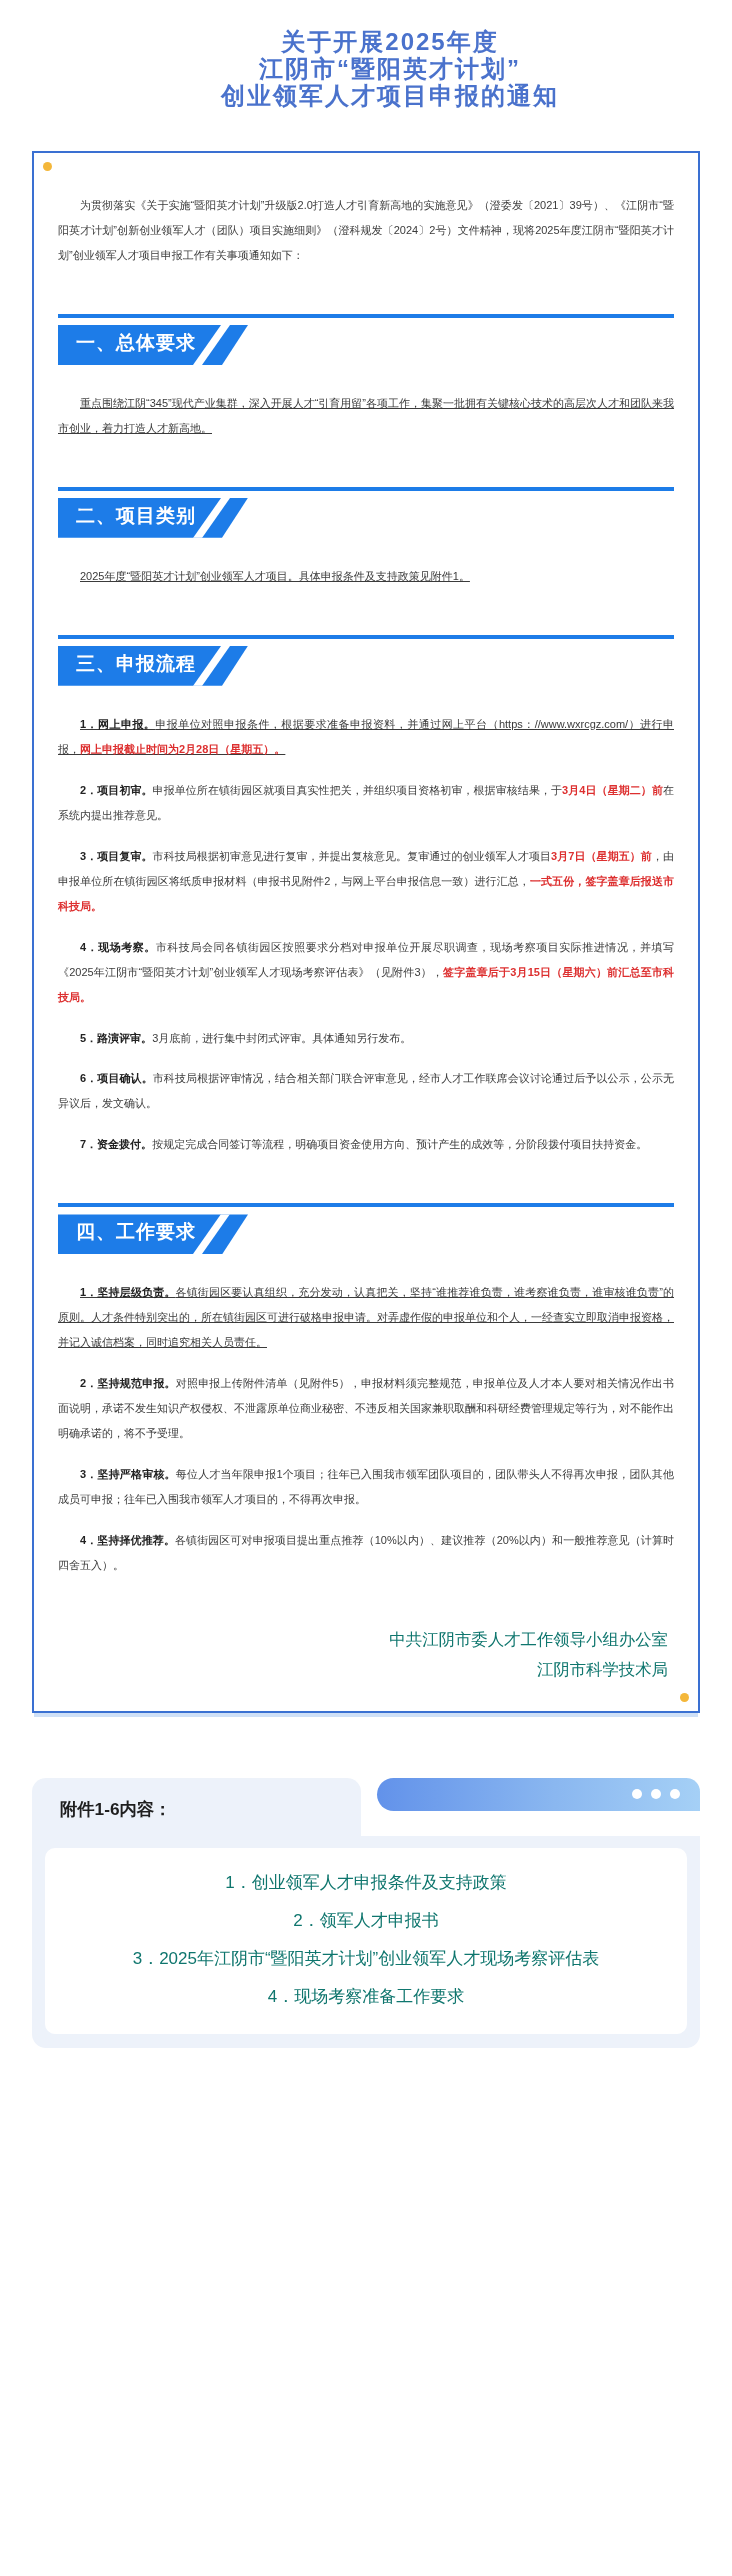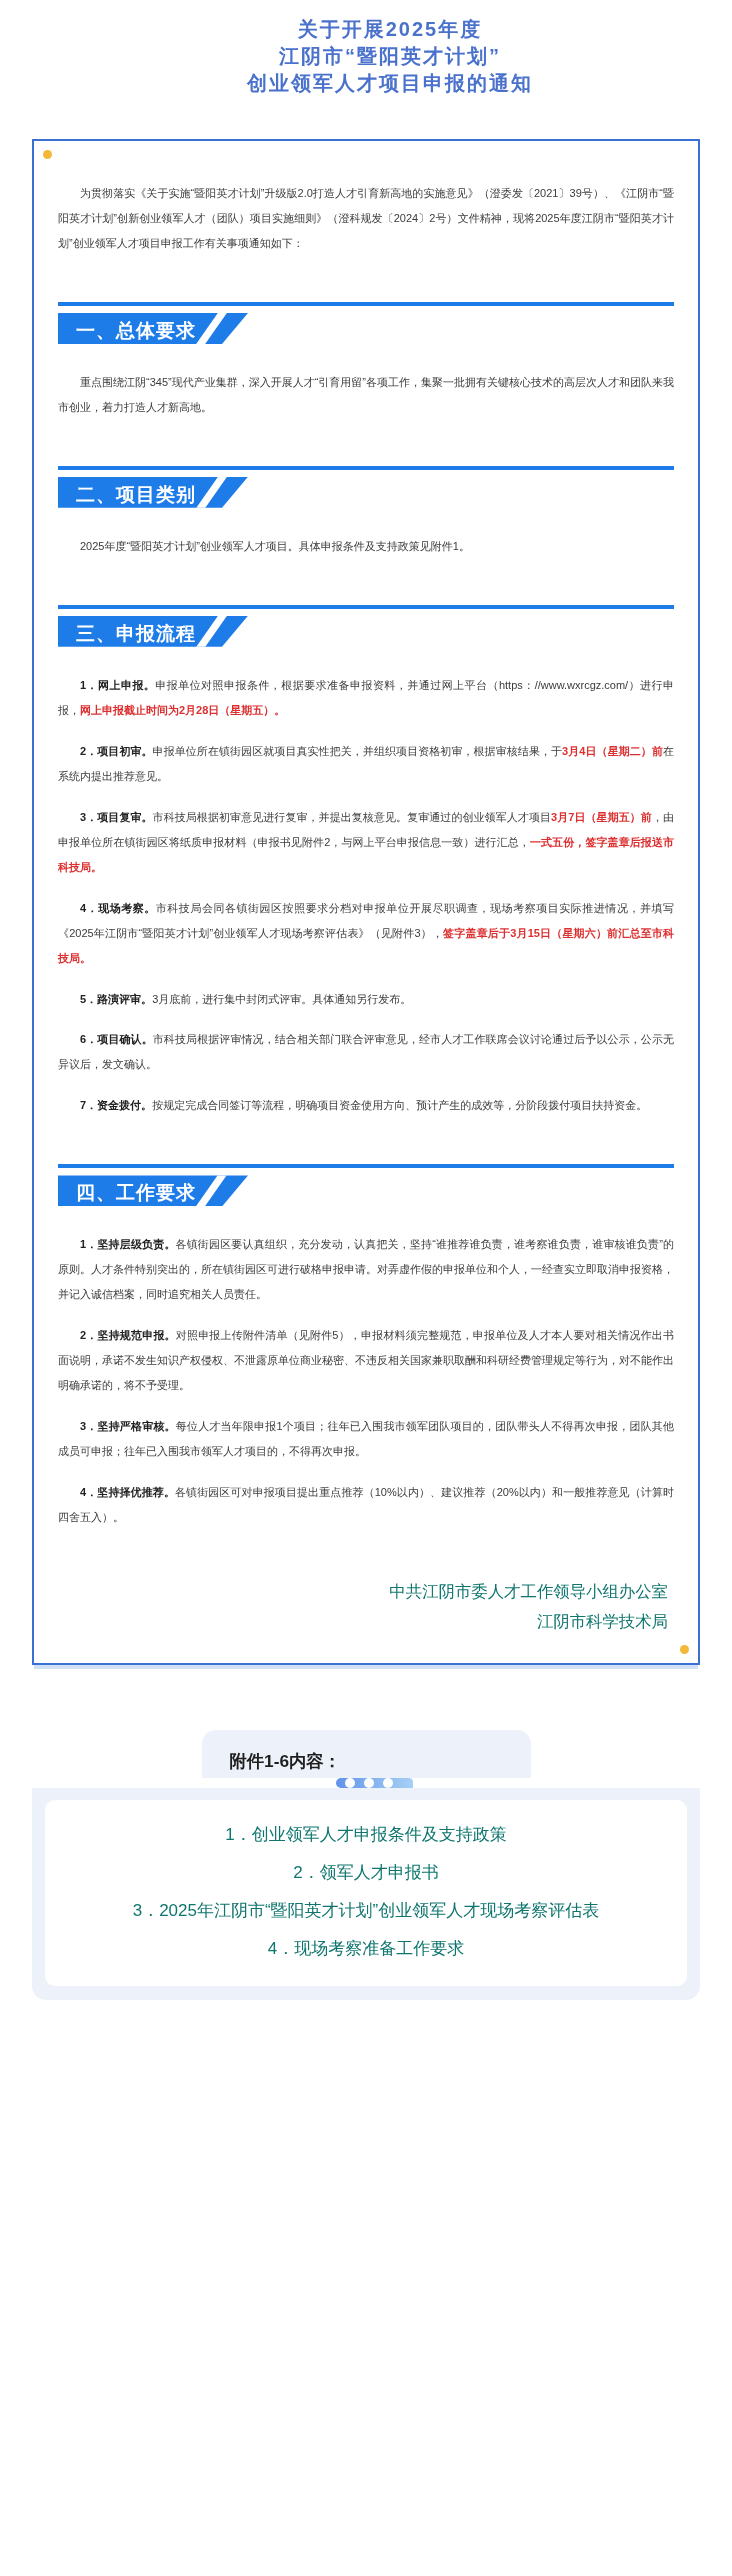--- a/index.html
+++ b/index.html
@@ -7,25 +7,25 @@
   body {
     width:732px;
     font-family:"Liberation Sans","DejaVu Sans",sans-serif;
     color:#3b3b3b;
     -webkit-font-smoothing:antialiased;
   }
   .page { width:732px; min-height:2576px; background:#fff; overflow:hidden; }
 
   
   .title {
-    margin-top:16px;
+    margin-top:28px;
     text-align:center;
     color:#4a72cc;
     font-weight:700;
-    font-size:20px;
+    font-size:24px;
     line-height:27px;
     letter-spacing:2px;
     padding-left:48px;
   }
   .title div { white-space:nowrap; }
 
   
   .notice-box {
     position:relative;
     margin:42px 32px 0 32px;
@@ -56,46 +56,46 @@
   .sec-line {
     height:4px; background:#1d7ce8; margin-bottom:7px;
   }
   .sec-badge {
     position:relative;
     display:inline-block;
     background:#1d7ce8;
     color:#fff;
     font-weight:700;
     font-size:19px;
-    height:31px;
+    height:40px;
     line-height:35px;
     padding:0 52px 0 18px;
     clip-path:polygon(0 0, 100% 0, calc(100% - 26px) 100%, 0 100%);
     letter-spacing:1px;
   }
   .sec-badge::after {
     content:"";
     position:absolute; top:-2px; bottom:-2px; right:32px; width:9px;
     background:#fff;
     transform:skewX(-35deg);
   }
-  .section .para:first-of-type { margin-top:26px; }
+  .section .para:first-of-type { margin-top:26px;text-decoration:underline; }
 
   .signature {
     margin-top:46px;
     text-align:right;
     font-size:16.4px;
     line-height:1.85;
     color:#0f766e;
     padding-right:6px;
   }
 
   
   .att-card { margin:65px 32px 0 32px; }
-  .att-header { display:flex; align-items:center; height:58px;flex-direction:column; }
+  .att-header { display:flex; align-items:flex-start; height:58px; }
   .att-tab {
     width:329px; height:58px;
     background:#edf2fa;
     border-radius:14px 14px 0 0;
     padding:19px 0 0 28px;
     font-size:17.3px;
     font-weight:700;
     color:#1f1f1f;
   }
   .att-bar {

